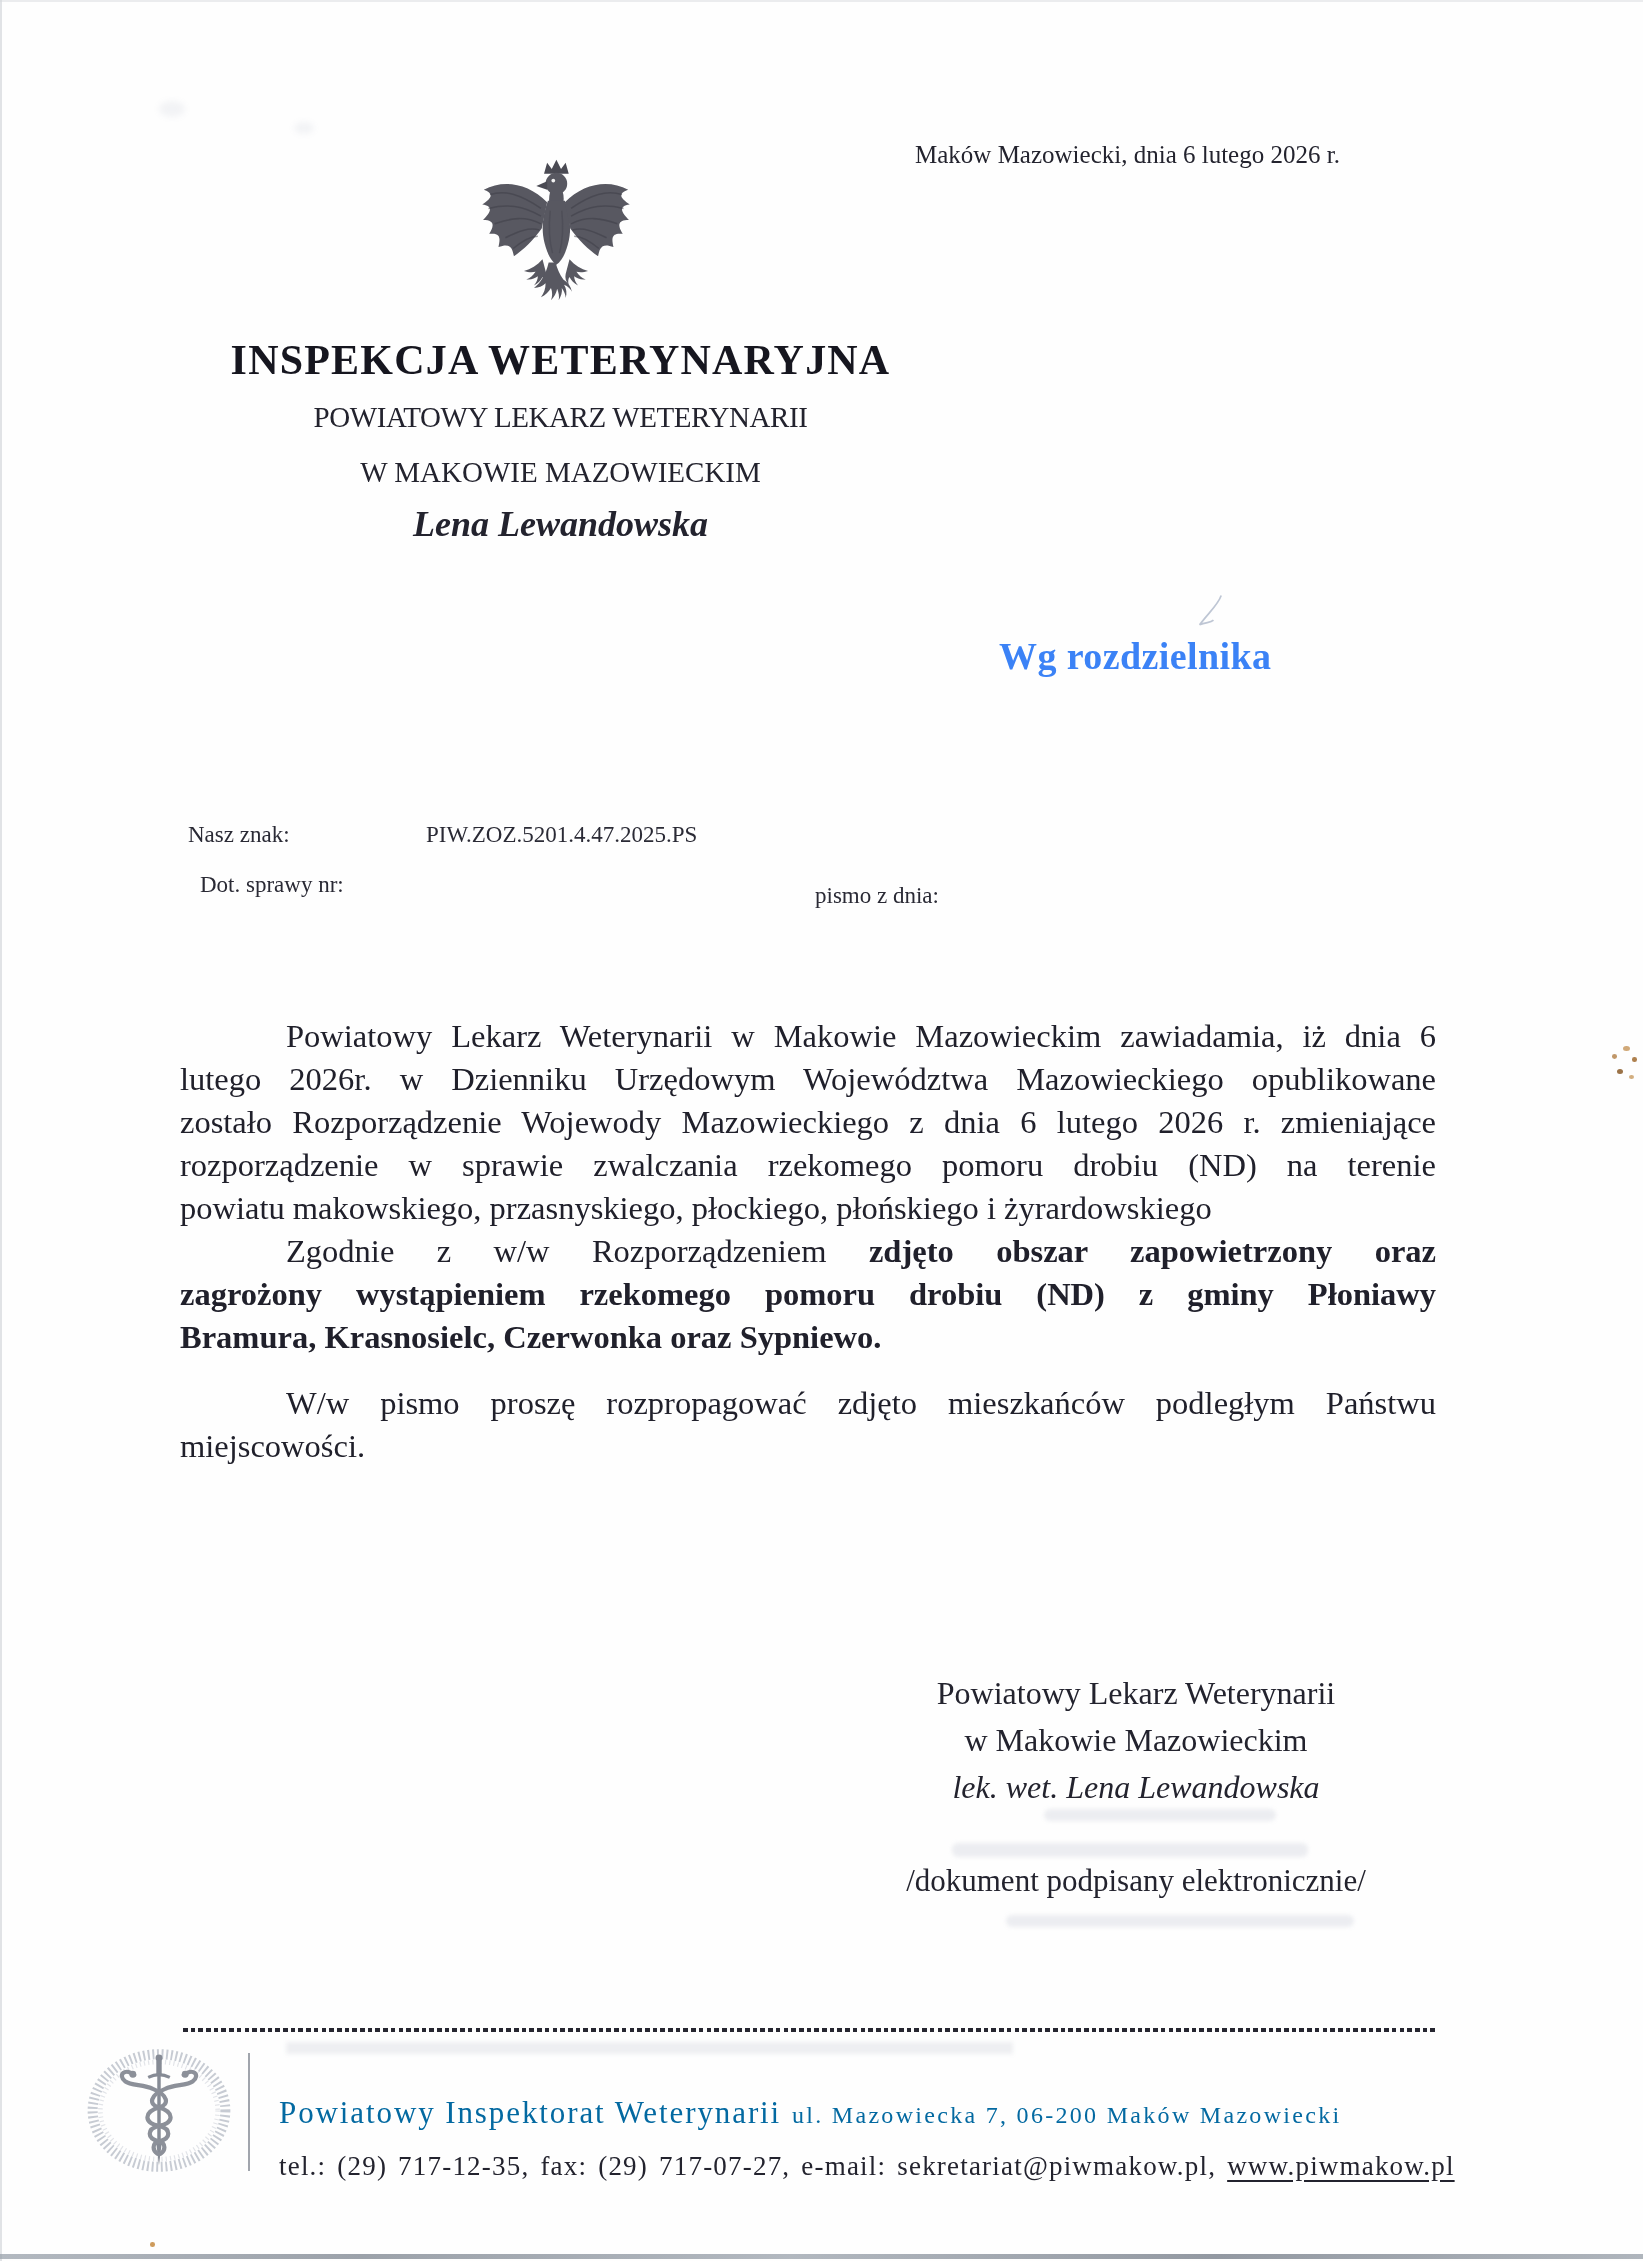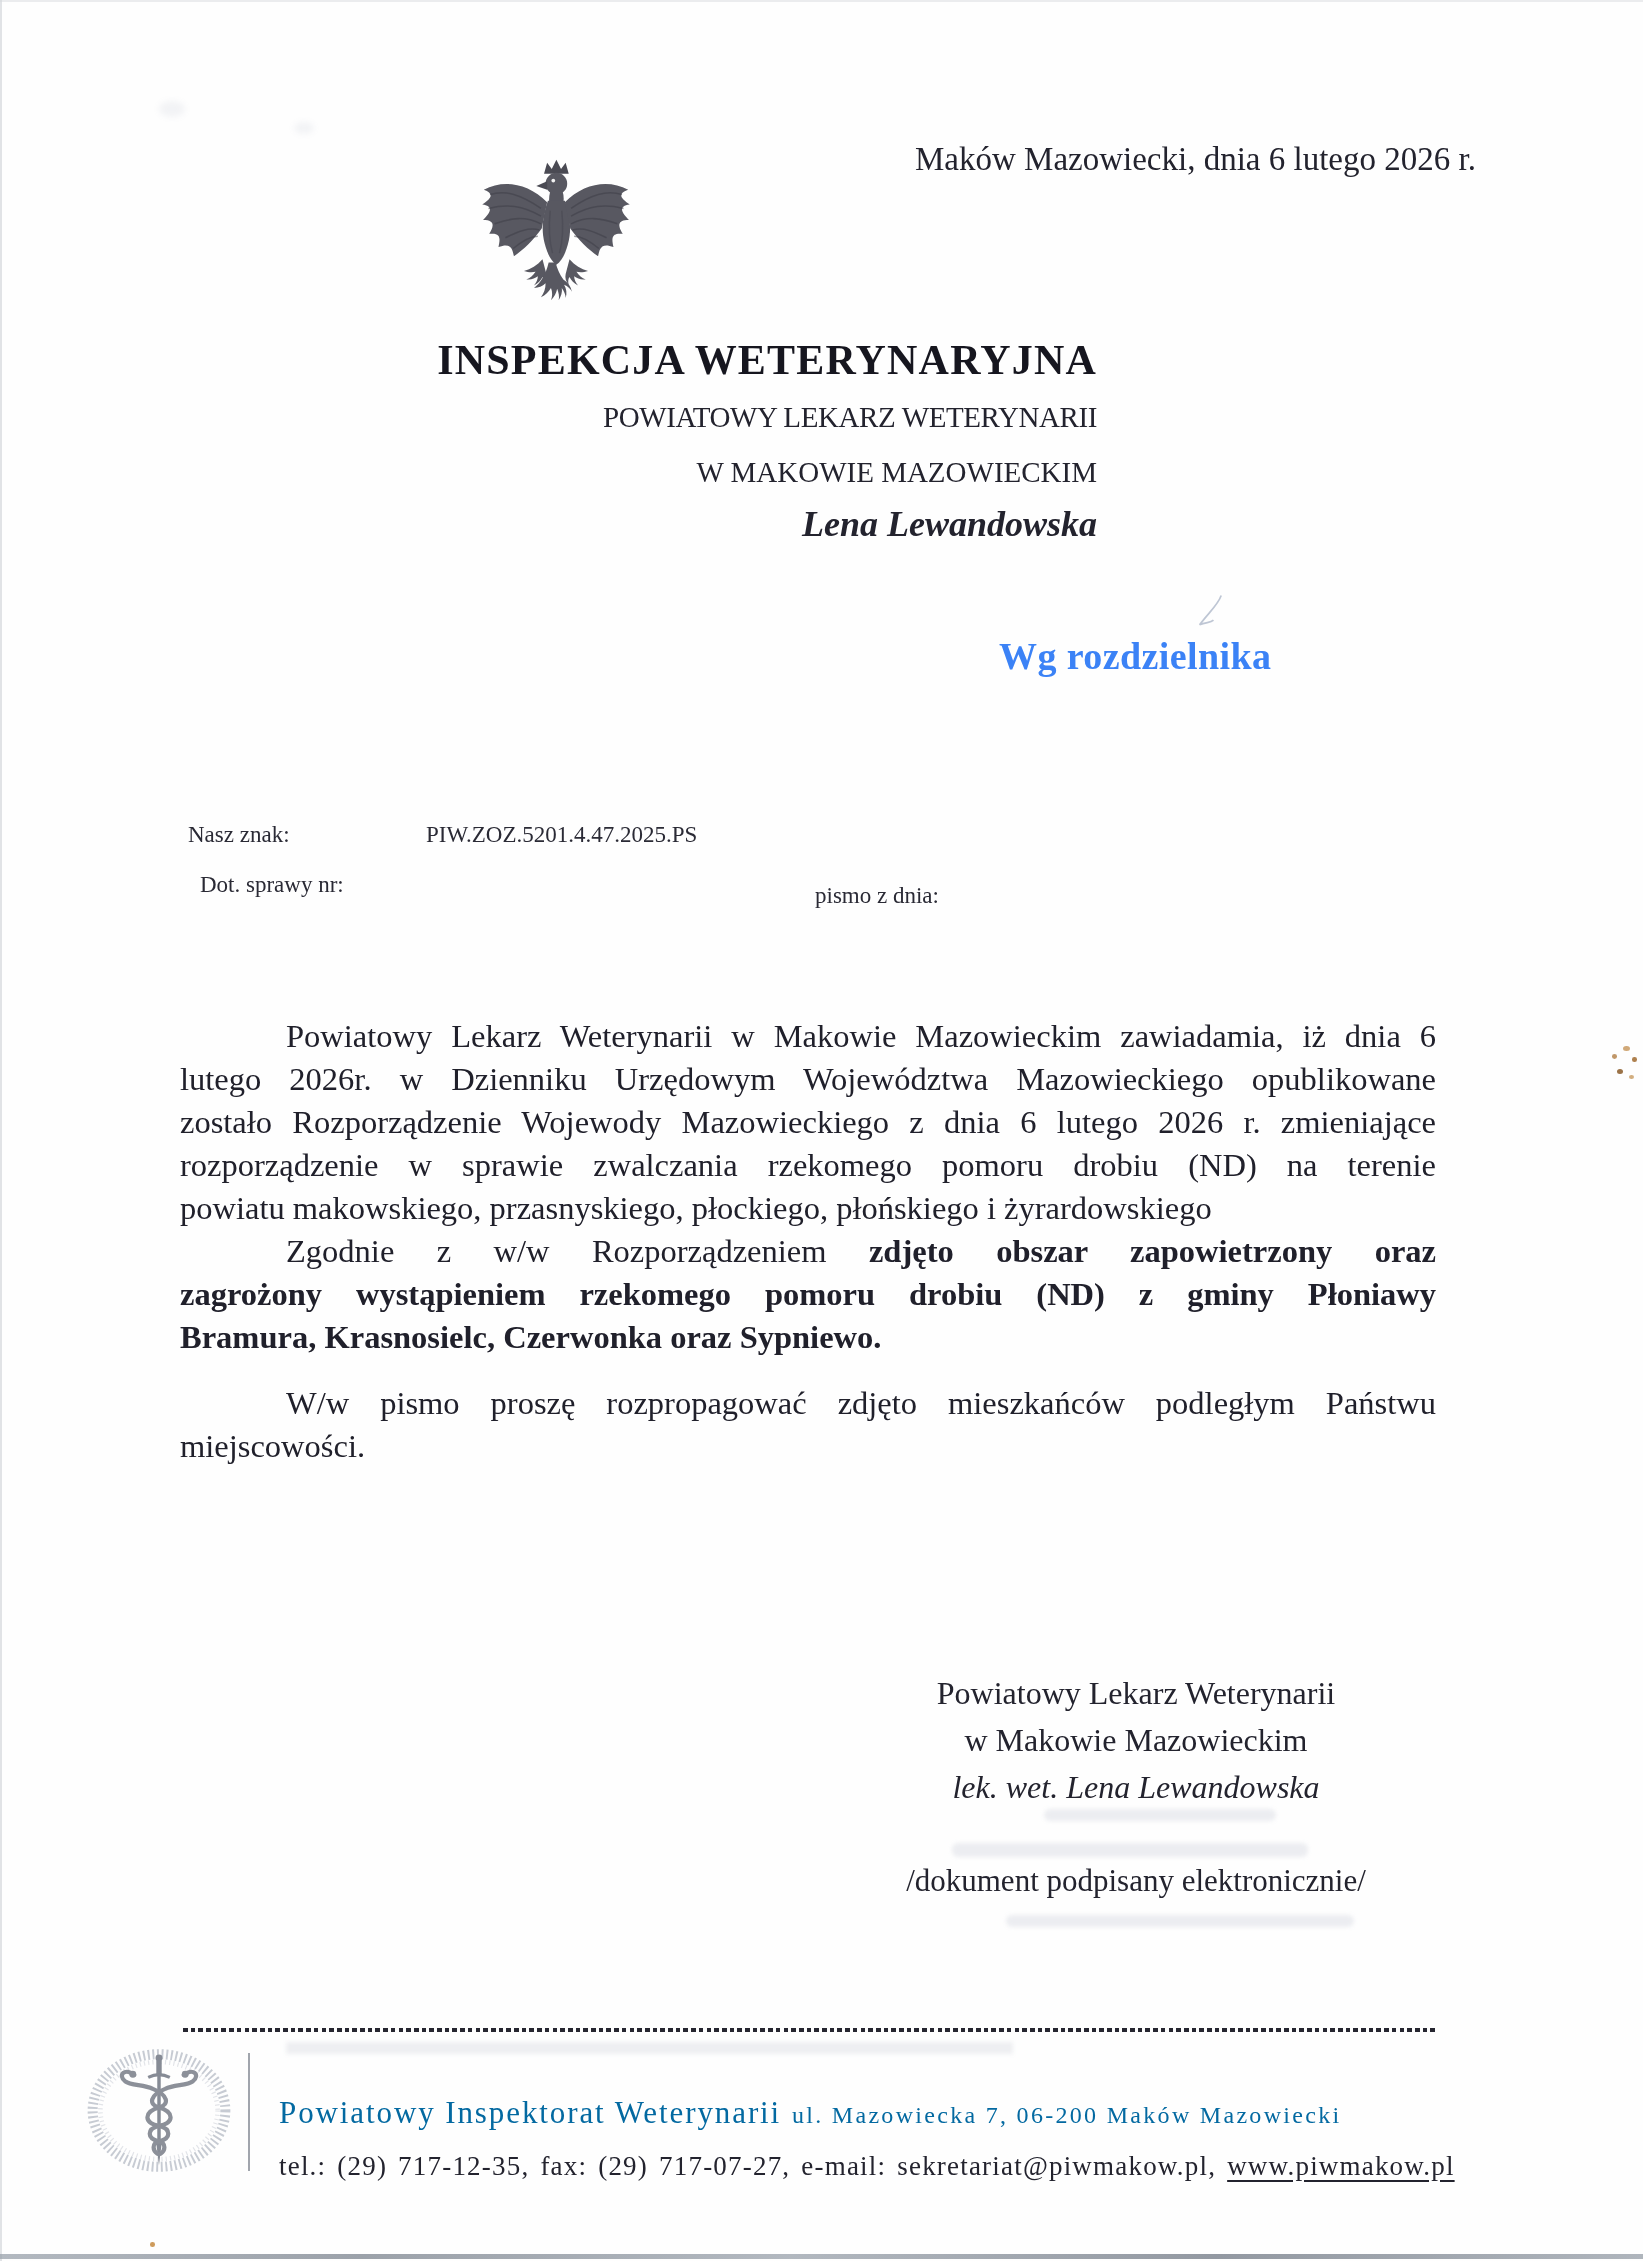--- a/index.html
+++ b/index.html
@@ -13,25 +13,25 @@
     overflow:hidden;
   }
   
   .edge-left{position:absolute;left:0;top:0;width:2.3px;height:100%;background:#c9ccd2;opacity:.55;}
   .edge-top{position:absolute;left:0;top:0;width:100%;height:2.3px;background:#d4d7dc;opacity:.45;}
   .edge-bottom{position:absolute;left:0;top:2254px;width:100%;height:4.6px;
     background:linear-gradient(90deg,#9aa2ac 0%,#7b838e 22%,#99a1ab 48%,#6f7783 74%,#959da7 100%);
     opacity:.75;}
   .smudge{position:absolute;background:#8d96ad;border-radius:50%;filter:blur(3.1px);}
 
-  .date-line{position:absolute;left:915px;top:141px;font-size:33px;white-space:nowrap;text-align:right;}
+  .date-line{position:absolute;left:915px;top:141px;font-size:25px;white-space:nowrap;text-align:right;}
 
   .eagle{position:absolute;left:473px;top:152px;width:166px;height:156px;filter:blur(0.4px);opacity:.92;}
 
-  .hdr{position:absolute;left:0;width:1097px;text-align:right;white-space:nowrap;}
+  .hdr{position:absolute;left:12px;width:1097px;text-align:center;white-space:nowrap;}
   .hdr-org{top:336px;font-size:42px;font-weight:bold;letter-spacing:1.2px;color:#16161f;}
   .hdr-office1{top:401px;font-size:29px;letter-spacing:-0.4px;}
   .hdr-office2{top:456px;font-size:29px;}
   .hdr-name{top:503px;font-size:36px;font-weight:bold;font-style:italic;}
 
   .distribution{position:absolute;left:999px;top:634px;font-size:38px;font-weight:bold;letter-spacing:0.4px;color:#3b82f6;white-space:nowrap;}
   .pen-ghost{position:absolute;left:1198px;top:594px;width:32.5px;height:37px;opacity:.75;}
 
   .ref{position:absolute;font-size:23px;white-space:nowrap;color:#2a2a35;}
   .ref-label1{left:188px;top:822px;}

